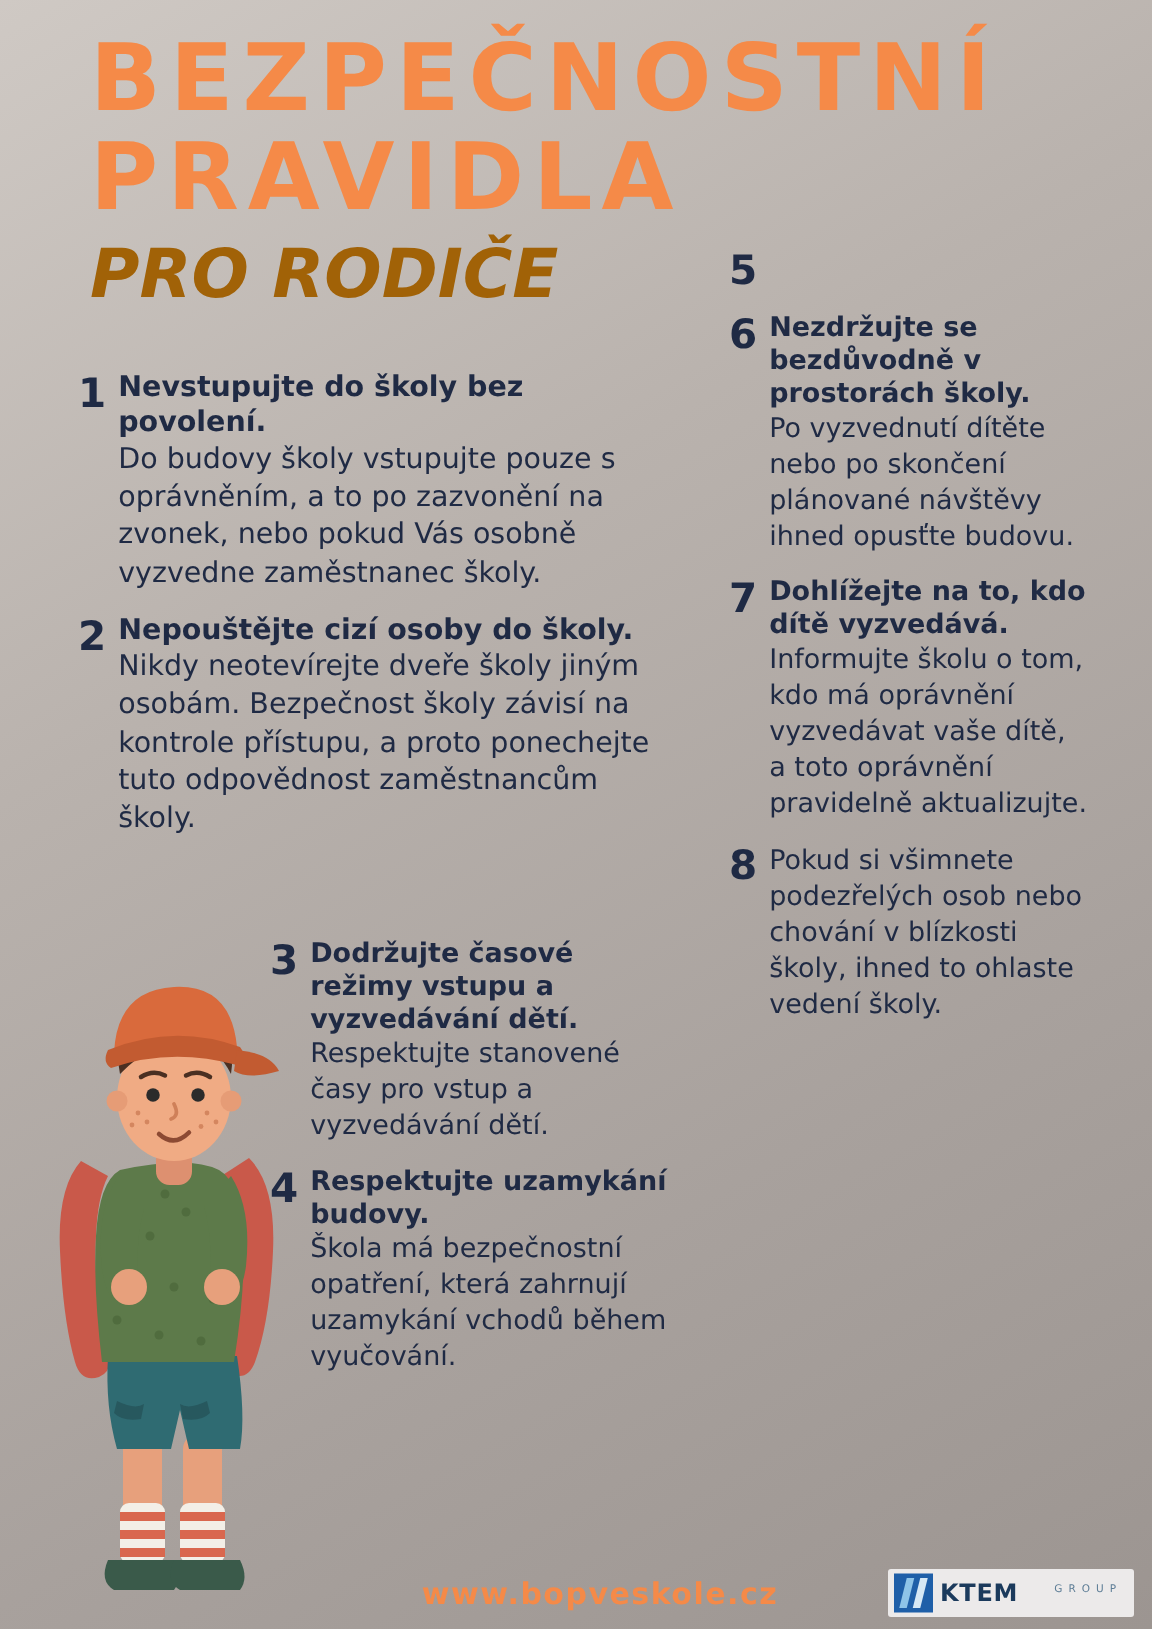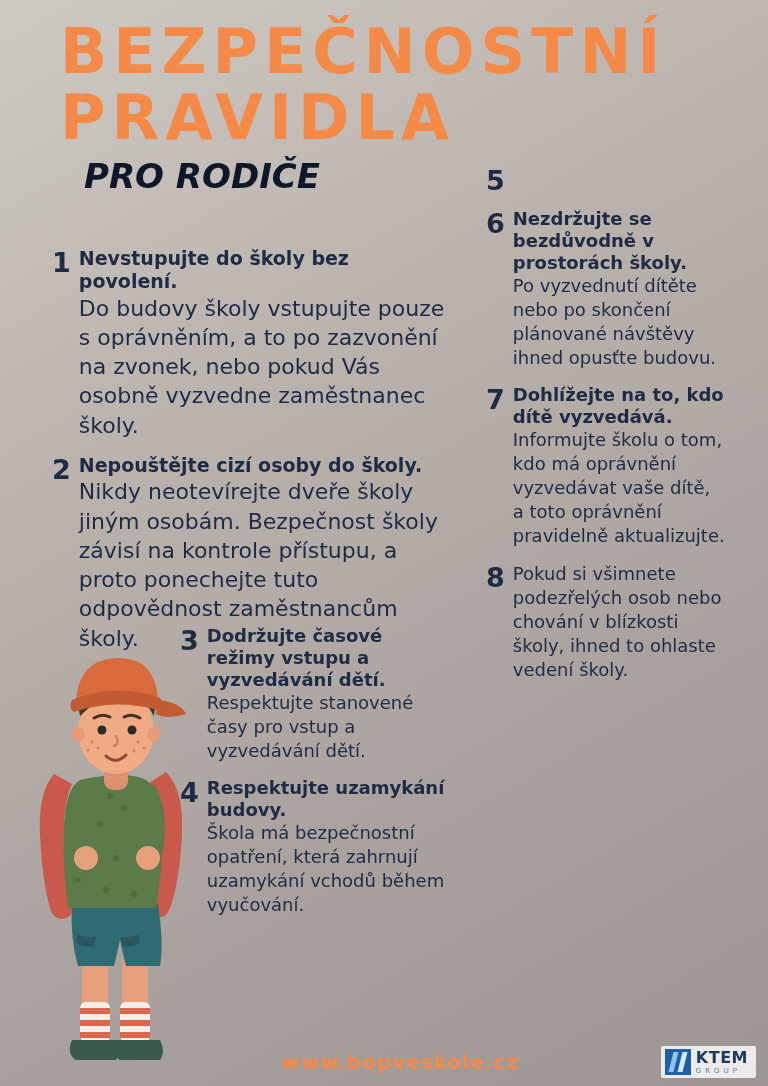--- a/index.html
+++ b/index.html
@@ -42,25 +42,24 @@
     font-size: 62px;
     line-height: 1.05;
     letter-spacing: 6px;
     color: #f58a48;
     margin-top: 2px;
   }
   .subtitle {
     font-family: "DejaVu Sans", sans-serif;
     font-weight: bold;
     font-style: italic;
-    font-size: 34px;
+    font-size: 45px;
     letter-spacing: 0px;
-    color: #0f172a;
+    color: #a16207;
     margin-top: 6px;
-    margin-left: 24px;
   }
 
   
   .col-left {
     position: absolute;
     left: 52px;
     top: 247px;
     width: 400px;
   }
   .col-right {
@@ -98,21 +97,21 @@
   .lead {
     font-family: "DejaVu Sans", sans-serif;
     font-weight: bold;
     font-size: 19px;
     line-height: 1.23;
     color: #1f2a44;
     display: inline;
   }
   .desc {
     font-family: "DejaVu Sans", sans-serif;
-    font-size: 22px;
+    font-size: 19px;
     line-height: 1.33;
     color: #1f2a44;
     display: block;
   }
   .r-small .lead, .r-small .desc { font-size: 18px; }
 
   
   .footer {
     position: absolute;
     left: 0;
@@ -161,22 +160,23 @@
   .logo-mark:before {
     content: "";
     position: absolute;
     left: 15px; top: 3px;
     width: 5px; height: 20px;
     background: #d6e8f5;
     transform: skewX(-14deg);
   }
   .logo-text {
     display: flex;
-    flex-direction: column;
+    flex-direction: row;
     line-height: 1;
+    gap: 24px;
   }
   .logo-name {
     font-family: "DejaVu Sans", sans-serif;
     font-weight: bold;
     font-size: 16px;
     color: #1b3a5c;
     letter-spacing: 0.5px;
   }
   .logo-sub {
     font-family: "DejaVu Sans", sans-serif;

